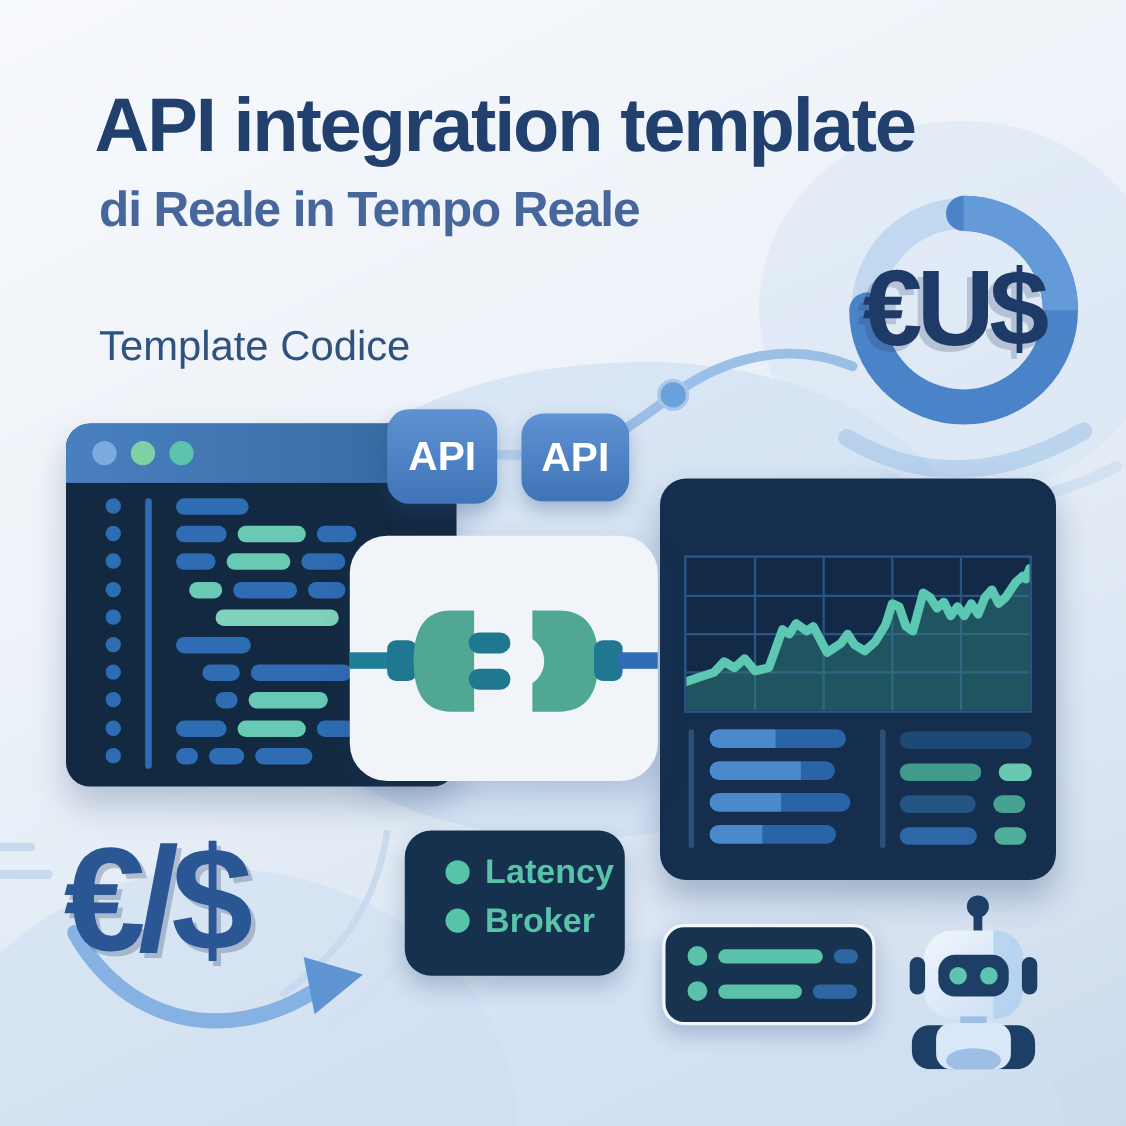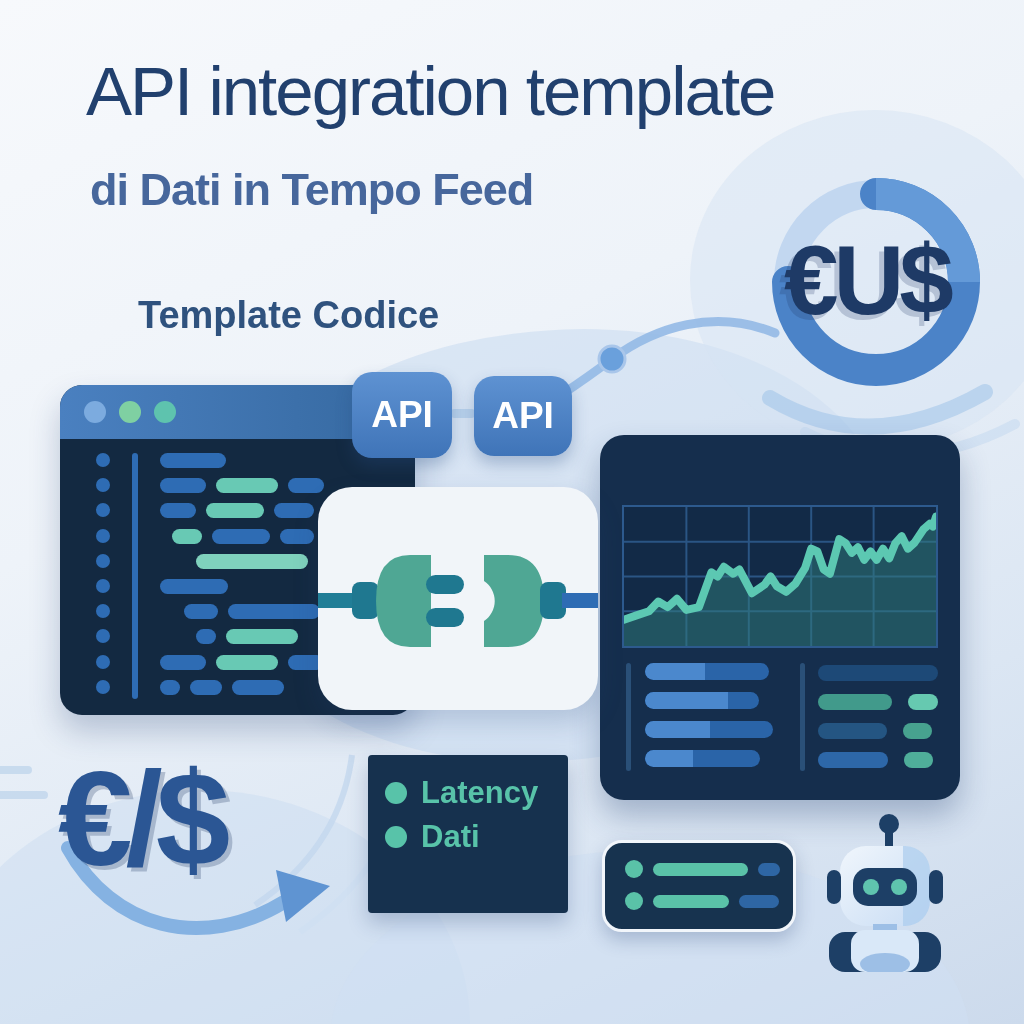--- a/index.html
+++ b/index.html
@@ -8,23 +8,23 @@
     font-family:"Liberation Sans",sans-serif;
     background:linear-gradient(155deg,#f7f9fc 0%,#eef3f9 38%,#dbe6f3 75%,#ccdaec 100%);}
   .abs{position:absolute;}
   .blob{position:absolute;border-radius:50%;}
   #blob1{left:230px;top:330px;width:660px;height:430px;background:#c9dbf1;opacity:.55;transform:rotate(-6deg);border-radius:48% 52% 50% 50%;}
   #blob2{left:-70px;top:790px;width:540px;height:470px;background:#c6d9ef;opacity:.4;}
   #blob3{left:330px;top:850px;width:640px;height:380px;background:#cfe0f3;opacity:.5;}
   #blob4{left:690px;top:110px;width:370px;height:340px;background:#d6e3f4;opacity:.5;}
   #deco{left:0;top:0;z-index:1;}
   
-  #title{left:86px;top:52px;font-size:69px;font-weight:400;letter-spacing:-2px;color:#21406e;z-index:6;white-space:nowrap;}
+  #title{left:86px;top:74px;font-size:69px;font-weight:700;letter-spacing:-2px;color:#21406e;z-index:6;white-space:nowrap;}
   #subtitle{left:90px;top:161px;font-size:45px;font-weight:700;letter-spacing:-1px;color:#47679c;line-height:58px;z-index:6;white-space:nowrap;}
-  #tagline{left:90px;top:294px;font-size:38px;font-weight:700;color:#2f527e;z-index:6;white-space:nowrap;margin-left:48px;}
+  #tagline{left:90px;top:294px;font-size:38px;font-weight:400;color:#2f527e;z-index:6;white-space:nowrap;}
   
   #eu-ring{left:742px;top:168px;width:268px;height:240px;z-index:2;}
   #eu-label{left:784px;top:224px;font-size:98px;font-weight:800;letter-spacing:-5px;color:#1e3a66;z-index:5;
     text-shadow:-5px 5px 0 rgba(30,55,100,.22);}
   
   #editor{left:60px;top:385px;width:355px;height:330px;border-radius:22px;background:#132941;
     box-shadow:0 16px 30px rgba(30,60,110,.25);z-index:3;overflow:hidden;}
   #editor-header{position:absolute;left:0;top:0;width:100%;height:54px;
     background:linear-gradient(90deg,#4a80c0,#35689f);display:flex;align-items:center;padding-left:24px;gap:13px;}
   .traffic-dot{width:22px;height:22px;border-radius:50%;}
@@ -54,22 +54,22 @@
   #plot{position:absolute;left:22px;top:70px;width:316px;height:143px;background:#122a47;border:2px solid #2d5a8e;}
   #left-bars{position:absolute;left:45px;top:228px;width:150px;height:120px;}
   #left-sep{position:absolute;left:26px;top:228px;width:5px;height:108px;border-radius:3px;background:#2a5078;}
   #right-sep{position:absolute;left:200px;top:228px;width:5px;height:108px;border-radius:3px;background:#2a5078;}
   #right-rows{position:absolute;left:218px;top:228px;width:130px;height:120px;}
   .stat-bar{position:absolute;height:17px;border-radius:9px;background:#2a64a8;overflow:hidden;}
   .stat-lead{position:absolute;left:0;top:0;height:100%;background:#4b88cd;border-radius:9px 0 0 9px;}
   .rrow-bar{position:absolute;height:16px;border-radius:8px;}
   .rrow-pill{position:absolute;height:16px;border-radius:8px;}
   
-  #monitor-card{left:368px;top:755px;width:200px;height:158px;border-radius:4px;background:#16314e;
-    box-shadow:0 10px 20px rgba(30,60,110,.25);z-index:5;padding:16px 0 0 17px;}
+  #monitor-card{left:368px;top:755px;width:200px;height:132px;border-radius:24px;background:#16314e;
+    box-shadow:0 10px 20px rgba(30,60,110,.25);z-index:5;padding:16px 0 0 37px;}
   .monitor-row{display:flex;align-items:center;gap:14px;height:44px;}
   .metric-dot{width:22px;height:22px;border-radius:50%;background:#58c3a9;}
   .metric-label{font-size:31px;font-weight:700;color:#58c3a9;}
   
   #pair{left:58px;top:742px;font-size:134px;font-weight:800;letter-spacing:-7px;color:#2b5694;z-index:4;
     text-shadow:4px 4px 0 rgba(23,48,92,.25);}
   
   #mini-card{left:602px;top:840px;width:194px;height:92px;border-radius:20px;background:#17334f;
     border:3px solid #f2f6fb;box-shadow:0 8px 18px rgba(30,60,110,.25);z-index:5;}
   .mini-dot{position:absolute;left:20px;width:18px;height:18px;border-radius:50%;background:#5ac2a8;}
@@ -97,21 +97,21 @@
     <path d="M255 905 Q340 848 352 755" fill="none" stroke="#c3d7ee" stroke-width="6" opacity="0.8"></path>
     <path d="M300 932 Q392 868 404 775" fill="none" stroke="#cfdff2" stroke-width="6" opacity="0.7"></path>
     <g>
       <path d="M68 848 C112 928 202 952 284 902" fill="none" stroke="#85b2e2" stroke-width="14" stroke-linecap="round"></path>
       <polygon points="276,870 330,886 286,922" fill="#5f94d2"></polygon>
     </g>
   </svg>
 
   <div class="abs" id="title">API integration template</div>
   <div class="abs" id="subtitle">
-    <div>di Dati in Tempo Feed</div>
+    <div>di Reale in Tempo Reale</div>
   </div>
   <div class="abs" id="tagline">Template Codice</div>
 
   <svg class="abs" id="eu-ring" width="268" height="240" viewBox="0 0 268 240">
     <circle cx="134" cy="114" r="88" fill="none" stroke="#aec9ec" stroke-width="28" opacity="0.6"></circle>
     <path d="M134 26 A88 88 0 1 1 46 114" fill="none" stroke="#4b83c8" stroke-width="32" stroke-linecap="round"></path>
     <path d="M134 26 A88 88 0 0 1 222 114" fill="none" stroke="#649ad8" stroke-width="32"></path>
   </svg>
   <div class="abs" id="eu-label">€U$</div>
 
@@ -237,21 +237,21 @@
   </div>
 
   <div class="abs" id="monitor-card">
     <div id="monitor-rows">
         <div class="monitor-row">
           <span class="metric-dot"></span>
           <span class="metric-label">Latency</span>
         </div>
         <div class="monitor-row">
           <span class="metric-dot"></span>
-          <span class="metric-label">Dati</span>
+          <span class="metric-label">Broker</span>
         </div>
       </div>
   </div>
 
   <div class="abs" id="pair">€/$</div>
 
   <div class="abs" id="mini-card">
       <div class="mini-dot" style="top: 17px;"></div>
       <div class="mini-bar" style="top: 20px; width: 95px;"></div>
       <div class="mini-pill" style="top: 20px; left: 153px; width: 22px;"></div>

